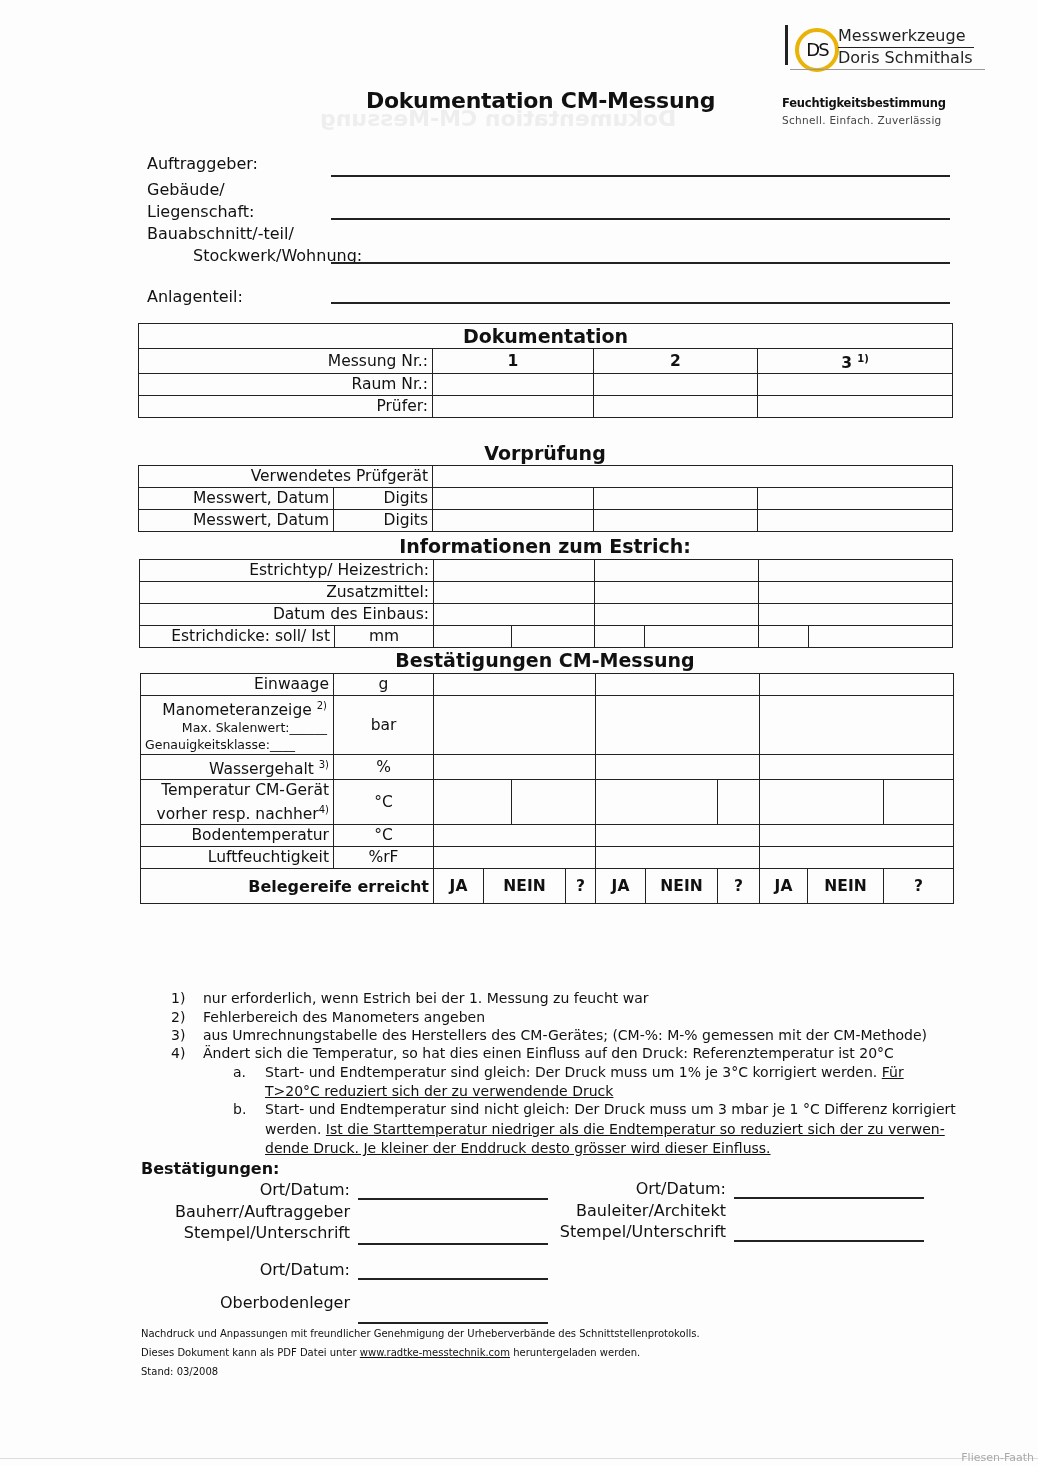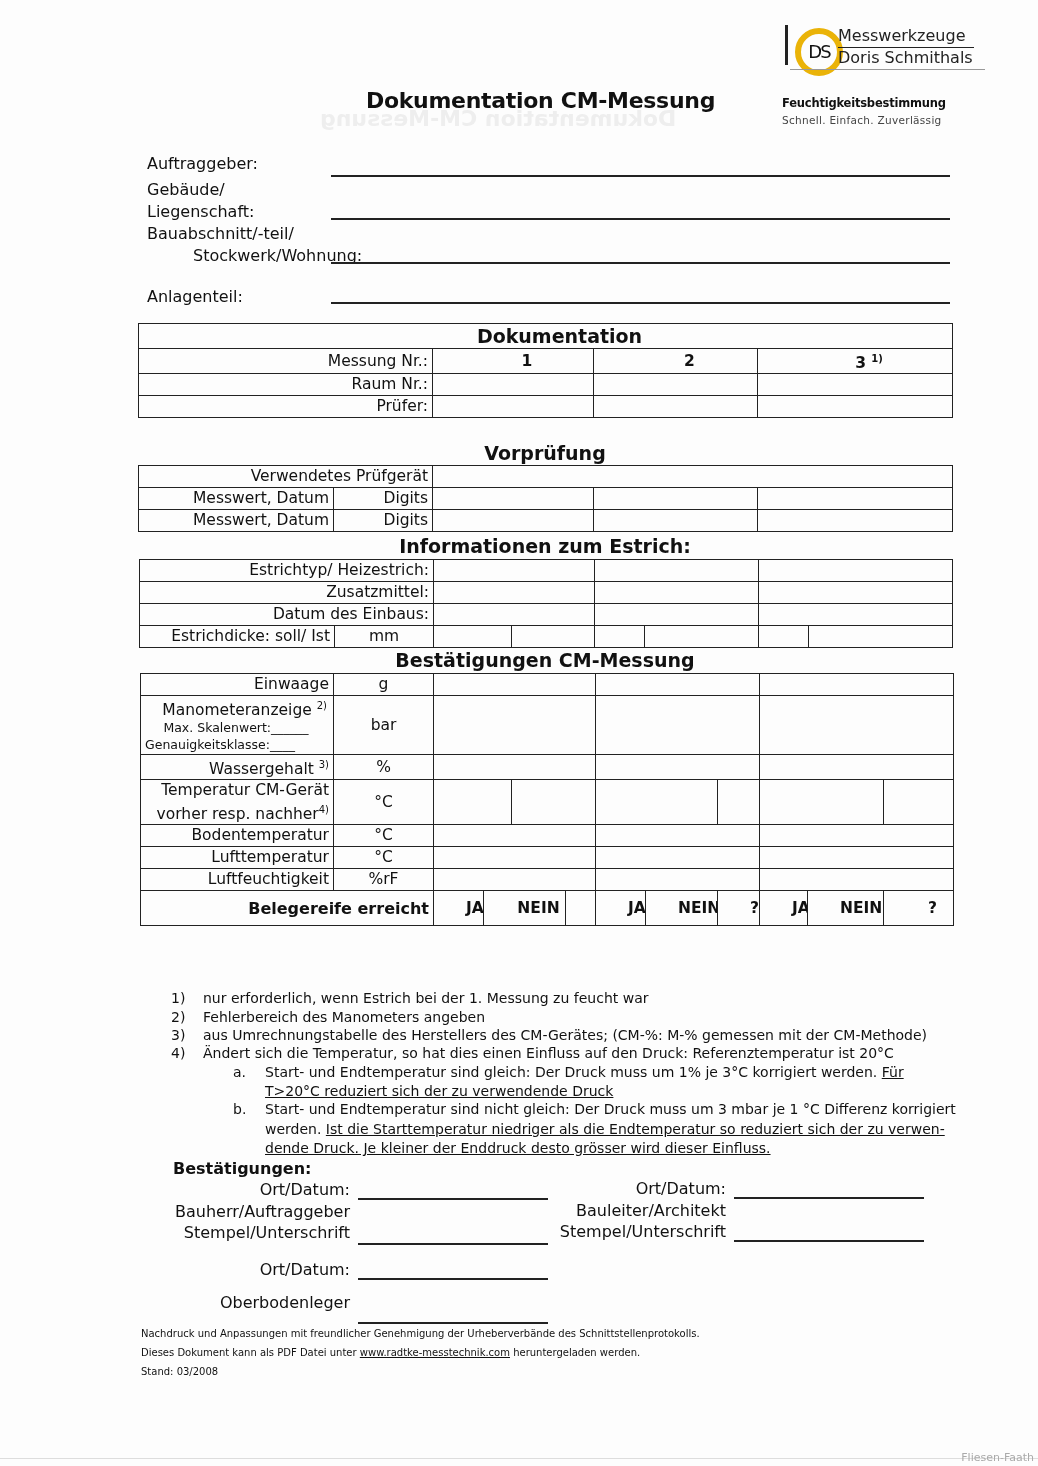--- a/index.html
+++ b/index.html
@@ -1,40 +1,40 @@
 <!DOCTYPE html>
 <html><head>
 <meta charset="utf-8">
 <style>
   html, body { margin:0; padding:0; }
   body { width:1038px; height:1466px; background:#fdfdfd; position:relative; overflow:hidden;
          font-family:"DejaVu Sans", sans-serif; color:#111; }
   .abs { position:absolute; }
   
   .logo-bar { left:785px; top:25px; width:3px; height:40px; background:#222; }
-  .logo-circle { left:795px; top:28px; width:36px; height:36px; border:6px solid #eab308; border-radius:50%;
+  .logo-circle { left:795px; top:28px; width:36px; height:36px; border:4px solid #eab308; border-radius:50%;
                  font-size:18px; text-align:center; line-height:36px; letter-spacing:-2px; }
   .logo-line1 { left:838px; top:26px; font-size:16px; color:#222; }
   .logo-line2 { left:838px; top:48px; font-size:16px; color:#222; }
   .logo-underline { left:838px; top:47px; width:136px; height:1px; background:#222; }
   .logo-shadow { left:790px; top:69px; width:195px; height:1px; background:#999; }
   .page-title { left:366px; top:88px; font-size:22px; font-weight:bold; font-family:"DejaVu Sans", sans-serif; letter-spacing:-0.3px; }
   .brand-title { left:782px; top:96px; font-size:11.5px; font-weight:bold; letter-spacing:-0.2px; }
   .brand-slogan { left:782px; top:114px; font-size:10.5px; color:#444; letter-spacing:0.3px; }
   .ghost { left:320px; top:106px; font-size:22px; font-weight:bold; color:#eee; transform:scaleX(-1); }
 
   .label { font-size:16px; line-height:22px; }
   .line { height:1.5px; background:#222; }
 
   
   table { border-collapse:collapse; position:absolute; table-layout:fixed; }
   td { border:1.5px solid #222; padding:0 4px; font-size:15.5px; height:21px; line-height:19px; white-space:nowrap; overflow:hidden; }
   .r { text-align:right; }
   .c { text-align:center; }
-  .b { font-weight:bold;padding-left:32px; }
+  .b { font-weight:bold; }
   .section { font-size:19px; font-weight:bold; text-align:center; position:absolute; }
   sup { font-size:10px; }
   .small { font-size:12.5px; }
 
   .fn { font-size:14px; line-height:18.5px; position:absolute; }
   .fn .num { display:inline-block; width:32px; }
   .u { text-decoration:underline; }
 
   .sig-label { font-size:16px; position:absolute; text-align:right; }
   .sig-line { position:absolute; height:1.5px; background:#222; }
@@ -200,21 +200,21 @@
       <tr>
     <td class="r">Einwaage</td>
     <td class="c">g</td>
     <td colspan="4"></td>
         <td colspan="4"></td>
         <td colspan="4"></td>
   </tr>
   <tr>
     <td class="r" style="height:58px; line-height:17px; padding-right:6px;">
       <div><span>Manometeranzeige</span> <sup>2)</sup></div>
-      <div class="small" style="text-align:center;">Max. Skalenwert:______</div>
+      <div class="small" style="text-align:right;">Max. Skalenwert:______</div>
       <div class="small" style="text-align:left;">Genauigkeitsklasse:____</div>
     </td>
     <td class="c">bar</td>
     <td colspan="4"></td>
         <td colspan="4"></td>
         <td colspan="4"></td>
   </tr>
   <tr>
     <td class="r"><span>Wassergehalt</span> <sup>3)</sup></td>
     <td class="c">%</td>
@@ -230,27 +230,20 @@
     <td class="c">°C</td>
     <td colspan="2"></td>
         <td colspan="2"></td>
     <td colspan="3"></td>
         <td colspan="1"></td>
     <td colspan="3"></td>
         <td colspan="1"></td>
   </tr>
   <tr>
     <td class="r">Bodentemperatur</td>
-    <td class="c">°C</td>
-    <td colspan="4"></td>
-        <td colspan="4"></td>
-        <td colspan="4"></td>
-  </tr>
-  <tr>
-    <td class="r">Lufttemperatur</td>
     <td class="c">°C</td>
     <td colspan="4"></td>
         <td colspan="4"></td>
         <td colspan="4"></td>
   </tr>
   <tr>
     <td class="r">Luftfeuchtigkeit</td>
     <td class="c">%rF</td>
     <td colspan="4"></td>
         <td colspan="4"></td>

